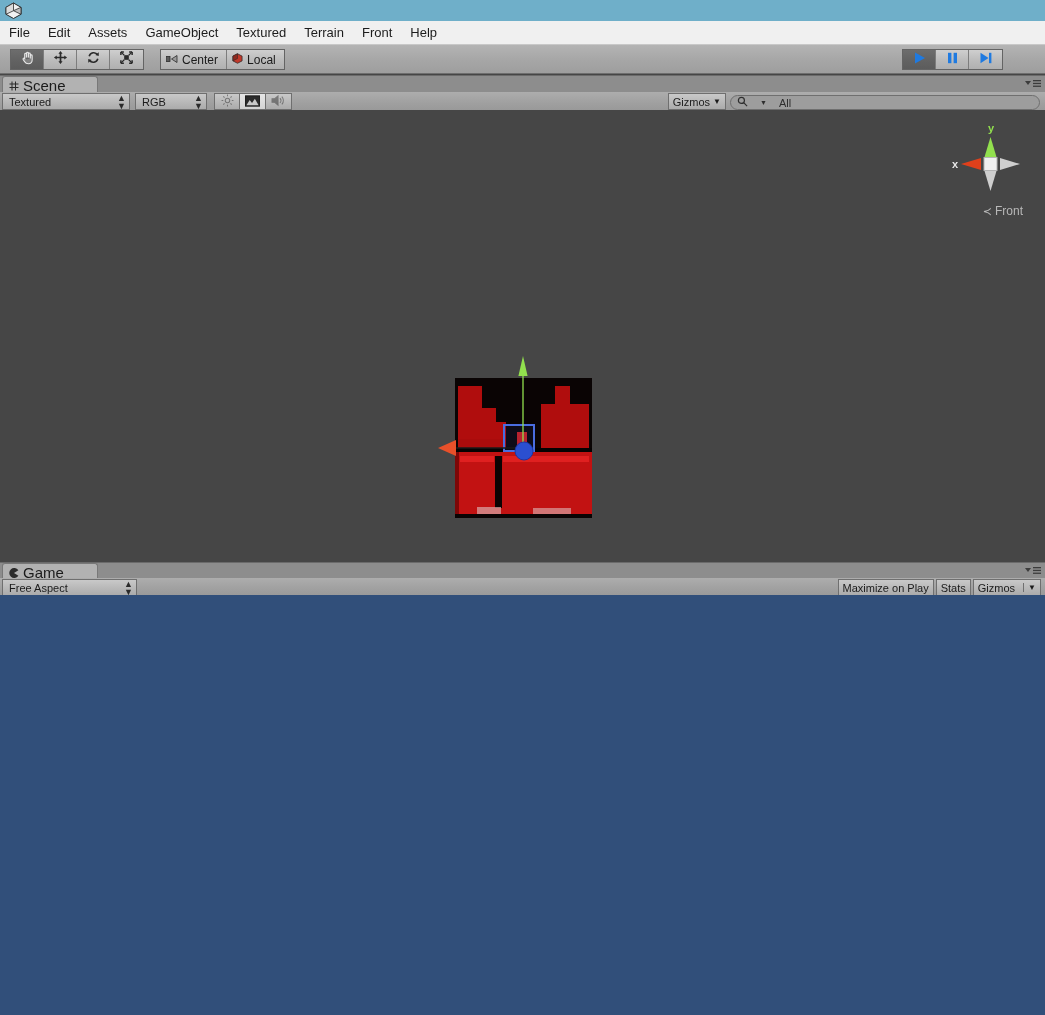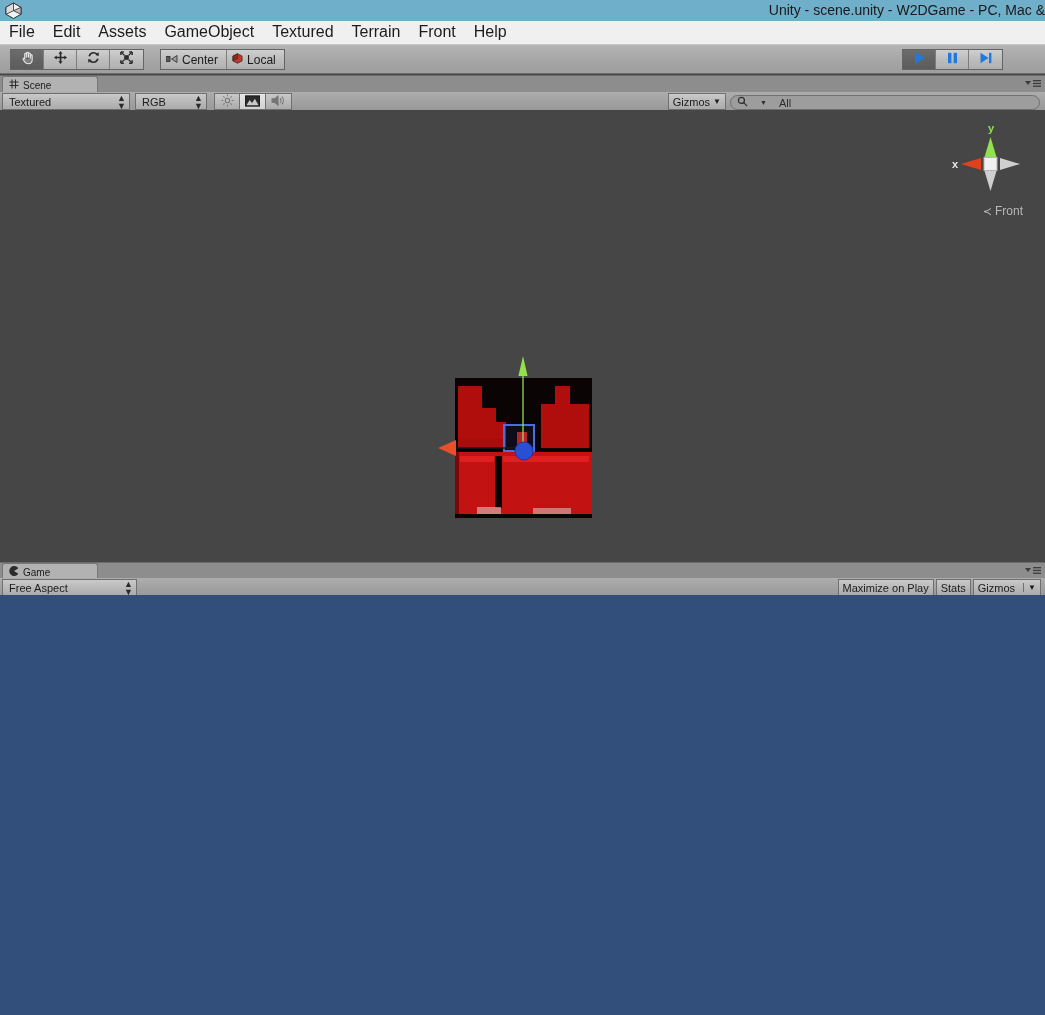--- a/index.html
+++ b/index.html
@@ -31,21 +31,21 @@
   }
 
   
   #menubar {
     position: absolute; left: 0; top: 21px; width: 1045px; height: 24px;
     background: #f0f0f0;
     border-bottom: 1px solid #c8c8c8;
     display: flex; align-items: center;
   }
   .menu-item {
-    font-size: 16px; color: #1c1c1c;
+    font-size: 13px; color: #1c1c1c;
     padding: 3px 9px 4px 9px;
     white-space: nowrap; cursor: default;
   }
 
   
   #toolbar {
     position: absolute; left: 0; top: 45px; width: 1045px; height: 29px;
     background: linear-gradient(to bottom, #b4b4b4 0%, #a6a6a6 55%, #9e9e9e 100%);
     border-bottom: 1px solid #6e6e6e;
   }
@@ -93,21 +93,21 @@
     border-top: 1px solid #6b6b6b;
   }
   .panel-tab {
     position: absolute; left: 2px; top: 0px;
     height: 17px; min-width: 96px;
     background: #b2b2b2;
     border: 1px solid #787878; border-bottom: none;
     border-top-left-radius: 3px; border-top-right-radius: 3px;
     display: flex; align-items: center; gap: 4px;
     padding: 0 10px 0 6px;
-    font-size: 10px; color: #1b1b1b;
+    font-size: 15px; color: #1b1b1b;
     cursor: default;
   }
   .panel-menu-icon {
     position: absolute; right: 3px; top: 1px;
     width: 20px; height: 13px;
     display: flex; align-items: center; justify-content: flex-end;
     cursor: default;
   }
 
   .panel-toolbar {
@@ -188,21 +188,20 @@
 <body>
 
 <div id="titlebar">
   <div id="app-icon">
     <svg width="17" height="17" viewBox="0 0 17 17">
       <polygon points="8.5,1 16,5.3 16,12.3 8.5,16.5 1,12.3 1,5.3" fill="#f2f2f2" stroke="#2b2b2b" stroke-width="1"></polygon>
       <polygon points="8.5,1 8.5,8.7 1,12.3 1,5.3" fill="#dcdcdc" stroke="#2b2b2b" stroke-width="0.8"></polygon>
       <polygon points="8.5,8.7 16,5.3 16,12.3" fill="#bdbdbd" stroke="#2b2b2b" stroke-width="0.8"></polygon>
     </svg>
   </div>
-  <div id="title-text">Unity - scene.unity - W2DGame - PC, Mac &amp;</div>
 </div>
 
 <div id="menubar">
   <div class="menu-item">File</div>
   <div class="menu-item">Edit</div>
   <div class="menu-item">Assets</div>
   <div class="menu-item">GameObject</div>
   <div class="menu-item">Textured</div>
   <div class="menu-item">Terrain</div>
   <div class="menu-item">Front</div>

